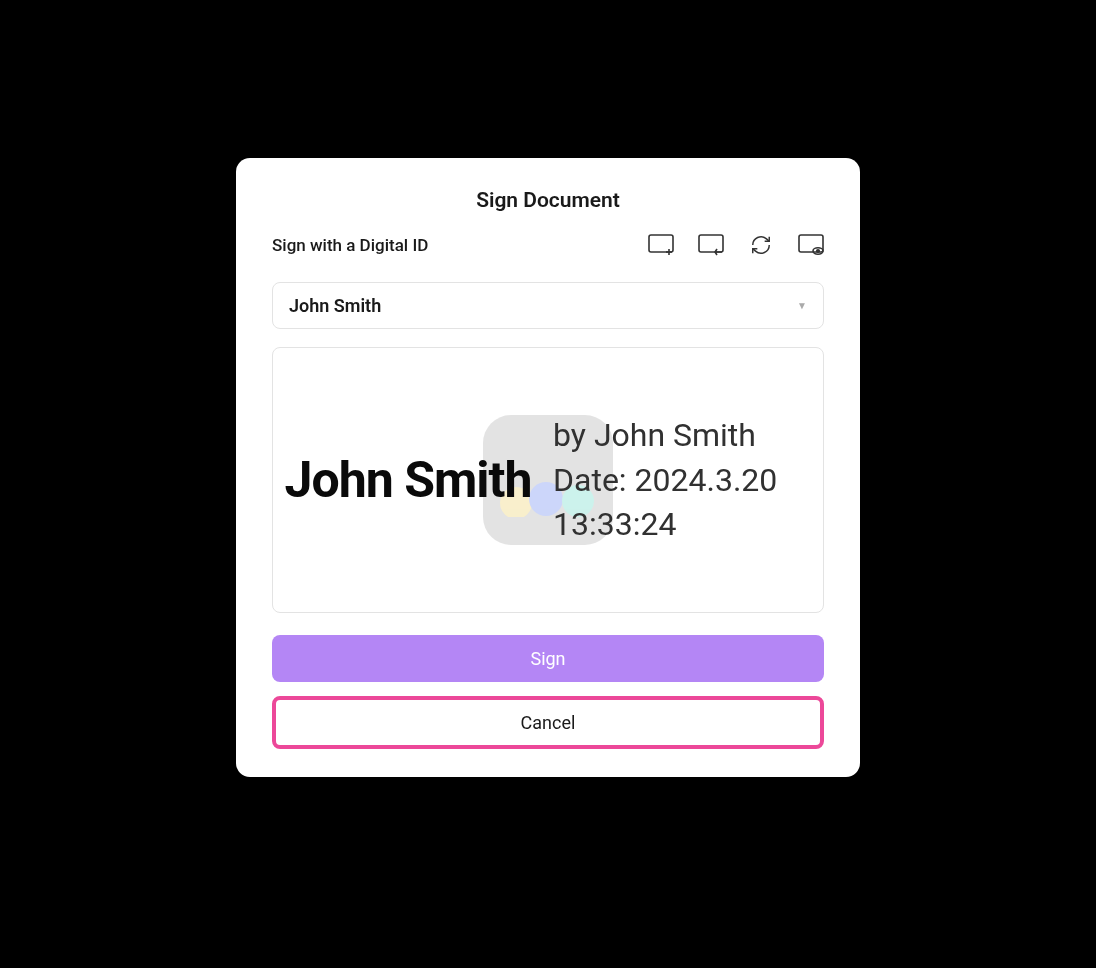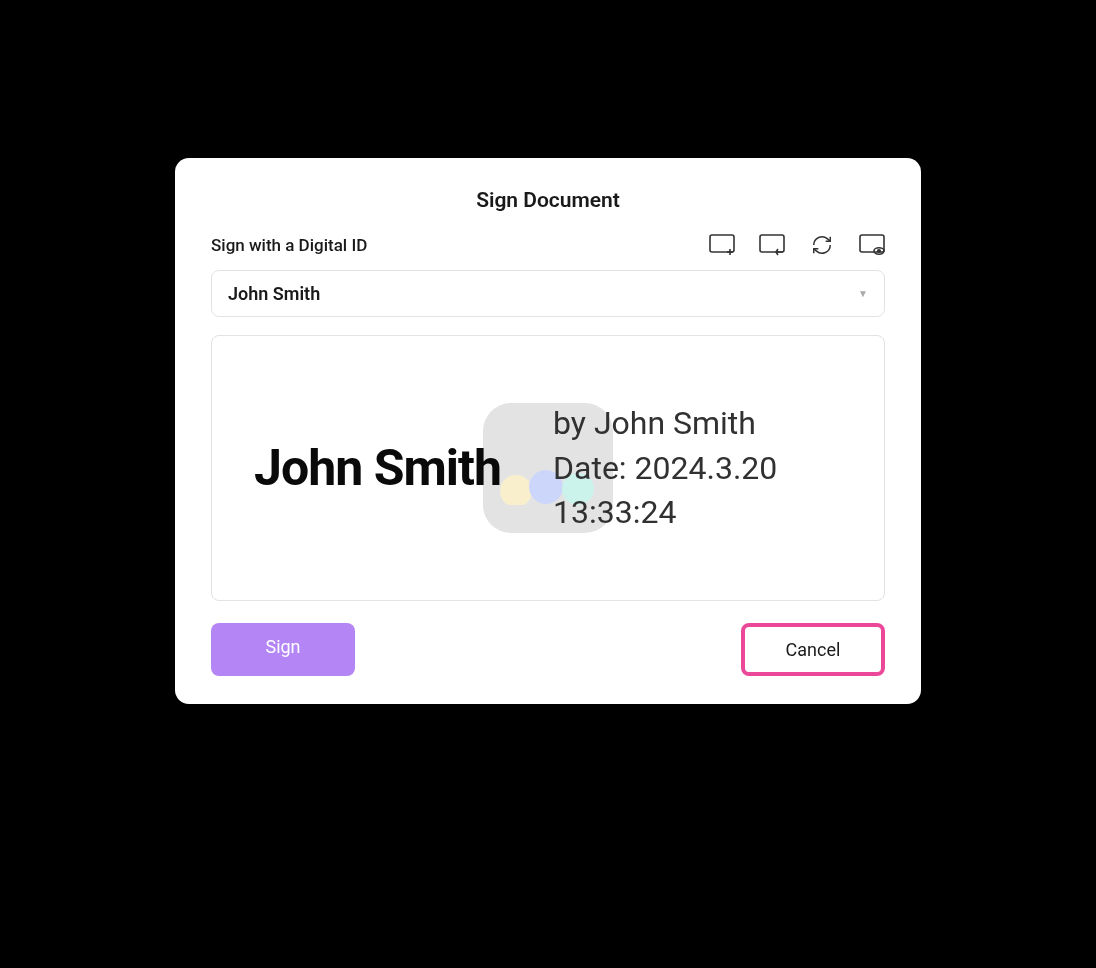--- a/index.html
+++ b/index.html
@@ -11,38 +11,38 @@
       font-family: -apple-system, BlinkMacSystemFont, 'Segoe UI', Roboto, sans-serif;
       background: #000;
       width: 1096px;
       height: 968px;
       display: flex;
       align-items: flex-start;
       justify-content: center;
       padding-top: 158px;
     }
     .dialog {
-      width: 746px;
+      width: 624px;
       background: #fff;
       border-radius: 14px;
       padding: 30px 36px 28px 36px;
       box-shadow: 0 20px 60px rgba(0,0,0,0.5);
     }
     .dialog-title {
       font-size: 21px;
       font-weight: 600;
       text-align: center;
       color: #1a1a1a;
       margin-bottom: 20px;
     }
     .toolbar-row {
       display: flex;
       justify-content: space-between;
       align-items: center;
-      margin-bottom: 12px;
+      margin-bottom: 24px;
     }
     .section-label {
       font-size: 17px;
       font-weight: 500;
       color: #1a1a1a;
     }
     .icon-group {
       display: flex;
       gap: 24px;
       align-items: center;
@@ -140,20 +140,21 @@
     }
     .sig-detail {
       font-size: 32px;
       color: #313131;
       line-height: 1.4;
     }
     .button-row {
       display: flex;
       justify-content: space-between;
       gap: 14px;
+      flex-direction: column;
     }
     .btn {
       min-width: 144px;
       padding: 12px 28px;
       border-radius: 8px;
       font-size: 18px;
       cursor: pointer;
       text-align: center;
       border: 1px solid transparent;
     }

